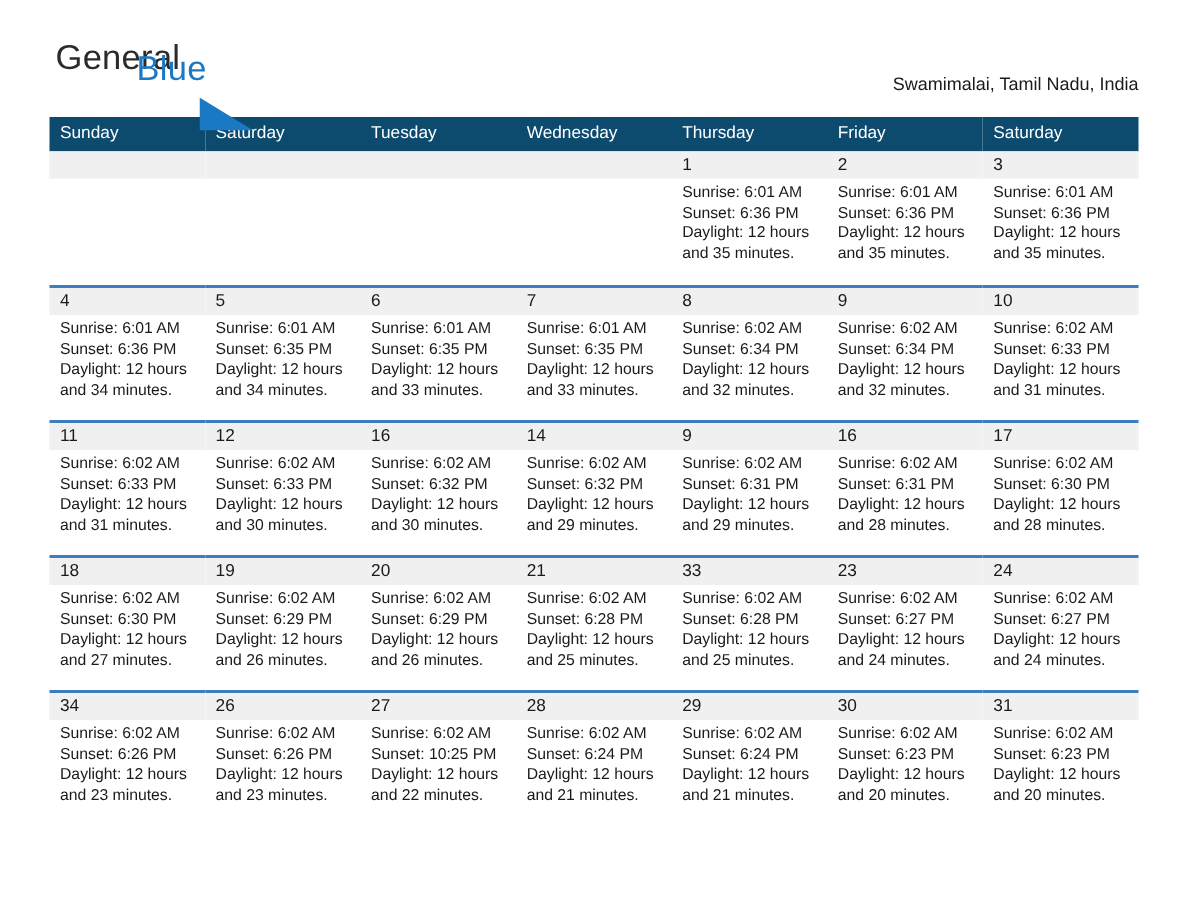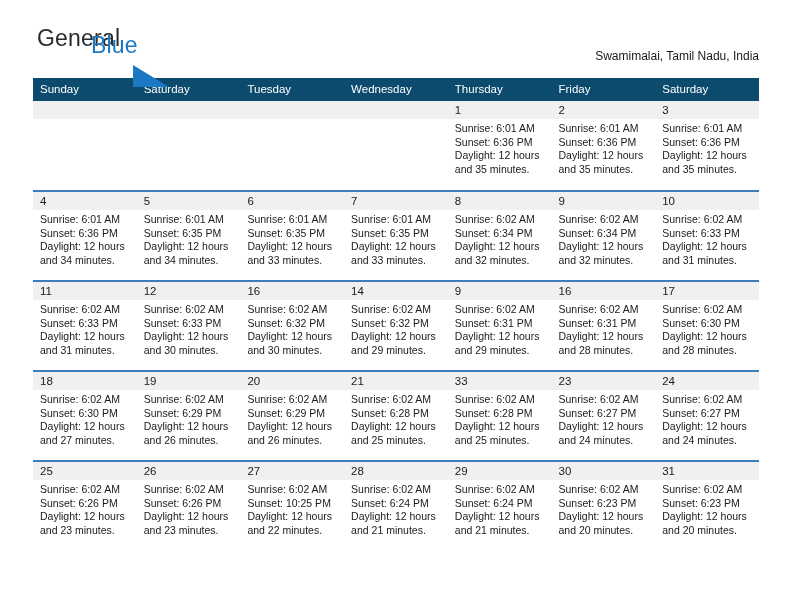--- a/index.html
+++ b/index.html
@@ -383,21 +383,21 @@
           <div class="cell-body">
             <div>Sunrise: 6:02 AM</div>
             <div>Sunset: 6:27 PM</div>
             <div class="daylight-line">Daylight: 12 hours and 24 minutes.</div>
           </div>
         </td>
       </tr>
 
       <tr class="week-row">
         <td>
-          <div class="daynum-band">25</div>
+          <div class="daynum-band">34</div>
           <div class="cell-body">
             <div>Sunrise: 6:02 AM</div>
             <div>Sunset: 6:26 PM</div>
             <div class="daylight-line">Daylight: 12 hours and 23 minutes.</div>
           </div>
         </td>
         <td>
           <div class="daynum-band">26</div>
           <div class="cell-body">
             <div>Sunrise: 6:02 AM</div>

